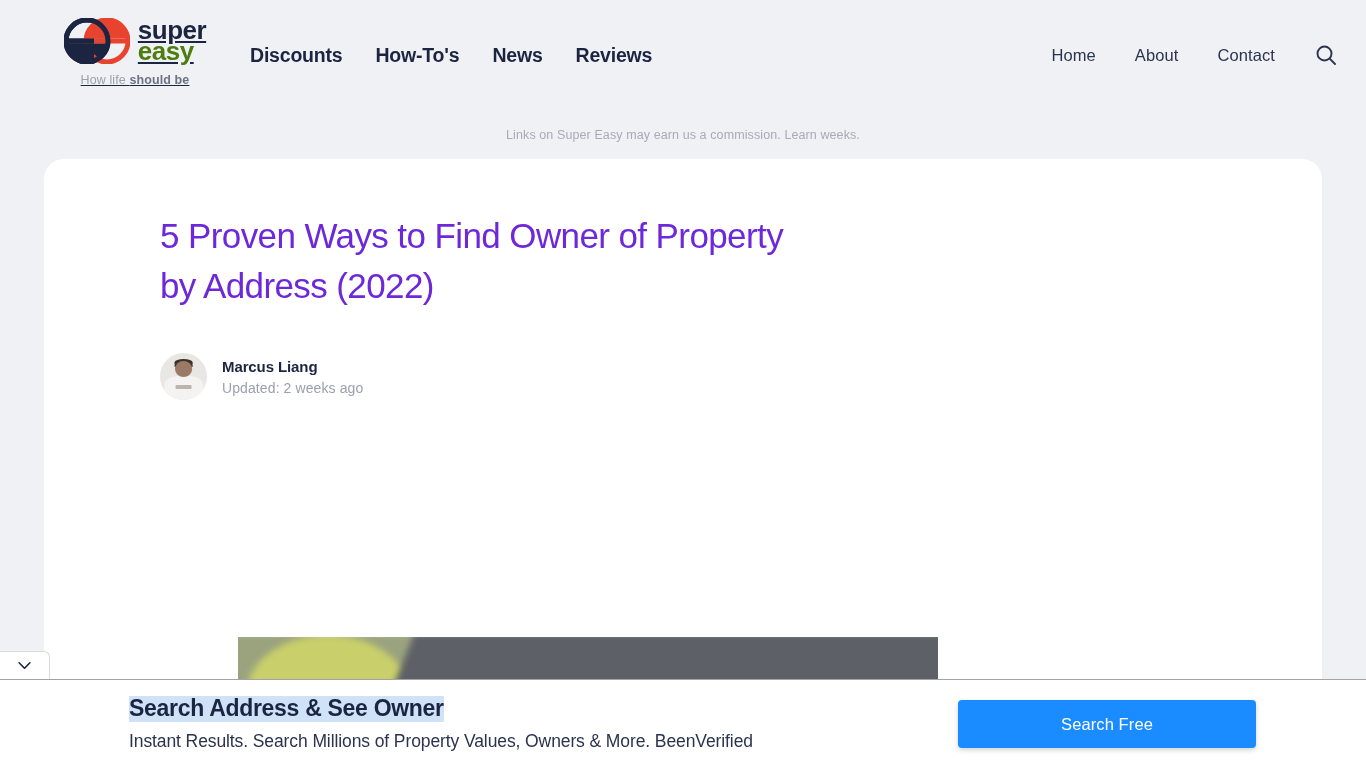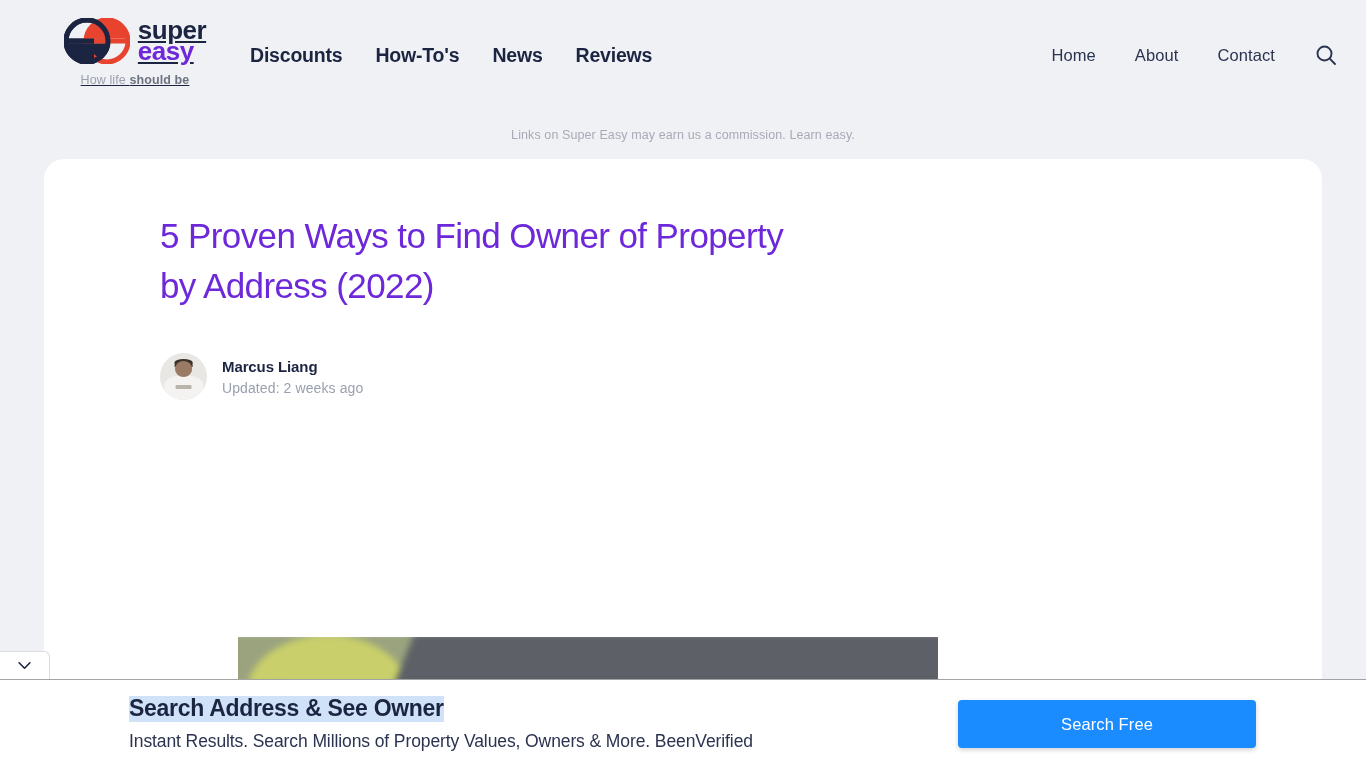--- a/index.html
+++ b/index.html
@@ -55,21 +55,21 @@
     line-height: 0.82;
     font-weight: 700;
     letter-spacing: -0.5px;
   }
   .logo-word .w-super {
     font-size: 26px;
     color: #1b2441;
   }
   .logo-word .w-easy {
     font-size: 26px;
-    color: #6d28d9;
+    color: #4d7c0f;
   }
 
   .brand-tagline {
     margin-top: 9px;
     font-size: 12.5px;
     color: #9aa0ae;
     letter-spacing: 0.1px;
     white-space: nowrap;
   }
   .brand-tagline b { color: #6d7382; font-weight: 700; }
@@ -343,21 +343,21 @@
     <a href="#">Contact</a>
     <svg class="search-icon" viewBox="0 0 24 24" fill="none" stroke="#2b3350" stroke-width="1.9">
       <circle cx="10.5" cy="10.5" r="7"></circle>
       <line x1="15.7" y1="15.7" x2="21" y2="21" stroke-linecap="round"></line>
     </svg>
   </nav>
 </header>
 
 <div class="disclosure">
   <span>Links on Super Easy may earn us a commission.</span>
-  <a href="#">Learn easy.</a>
+  <a href="#">Learn weeks.</a>
 </div>
 
 <main class="article-card">
 
   <h1 class="article-title">5 Proven Ways to Find Owner of Property by Address (2022)</h1>
 
   <div class="byline">
     <div class="avatar">
       <span class="av-body"></span>
       <span class="av-hair"></span>

